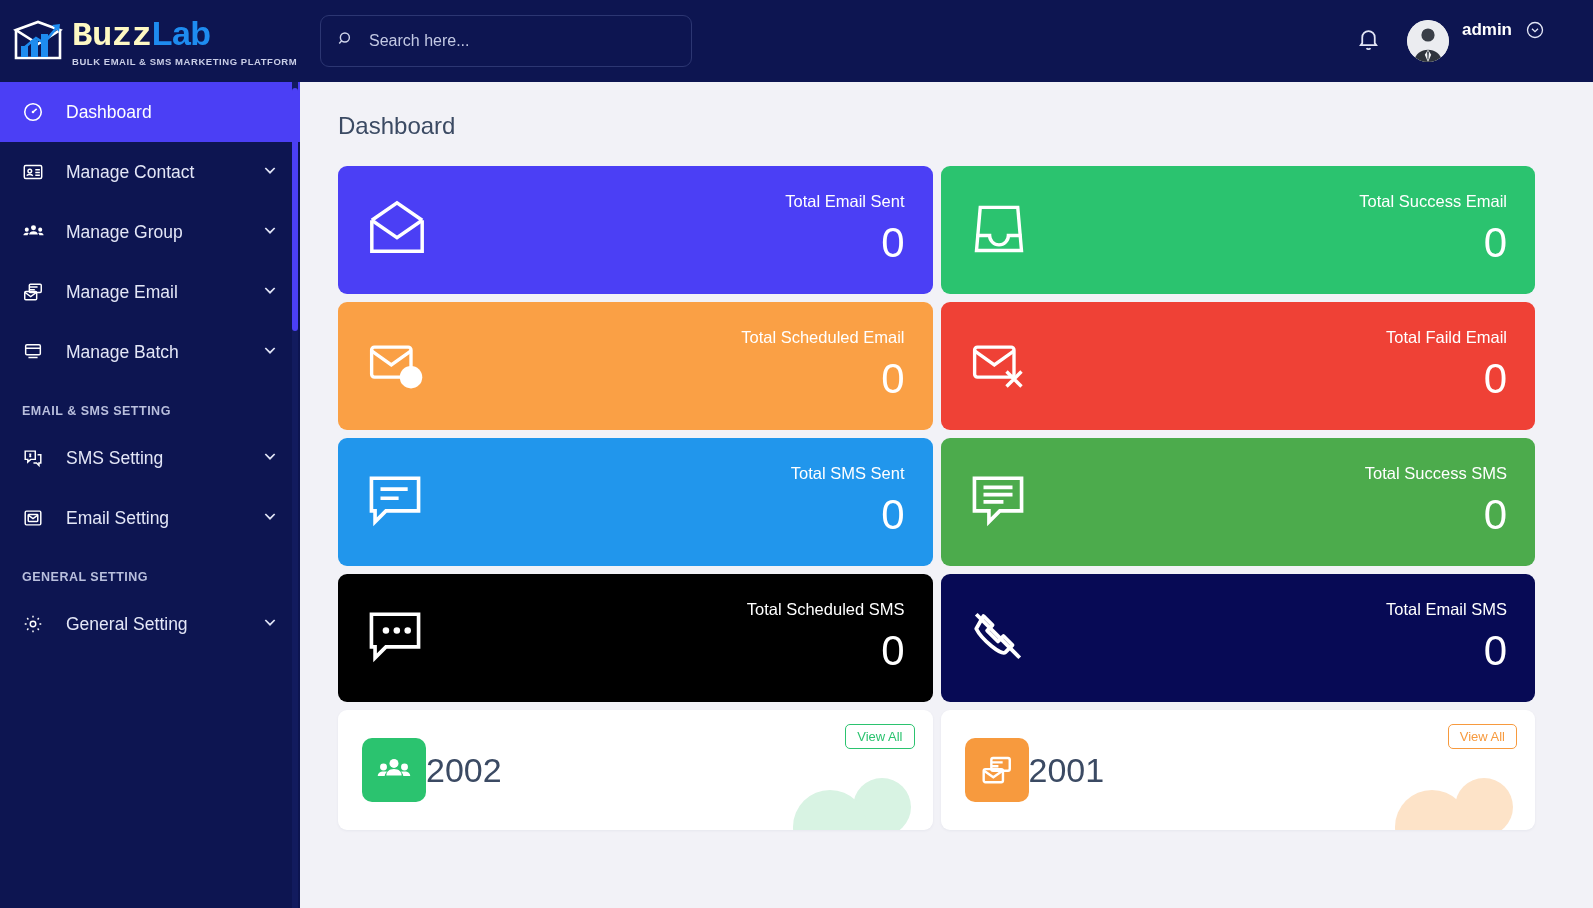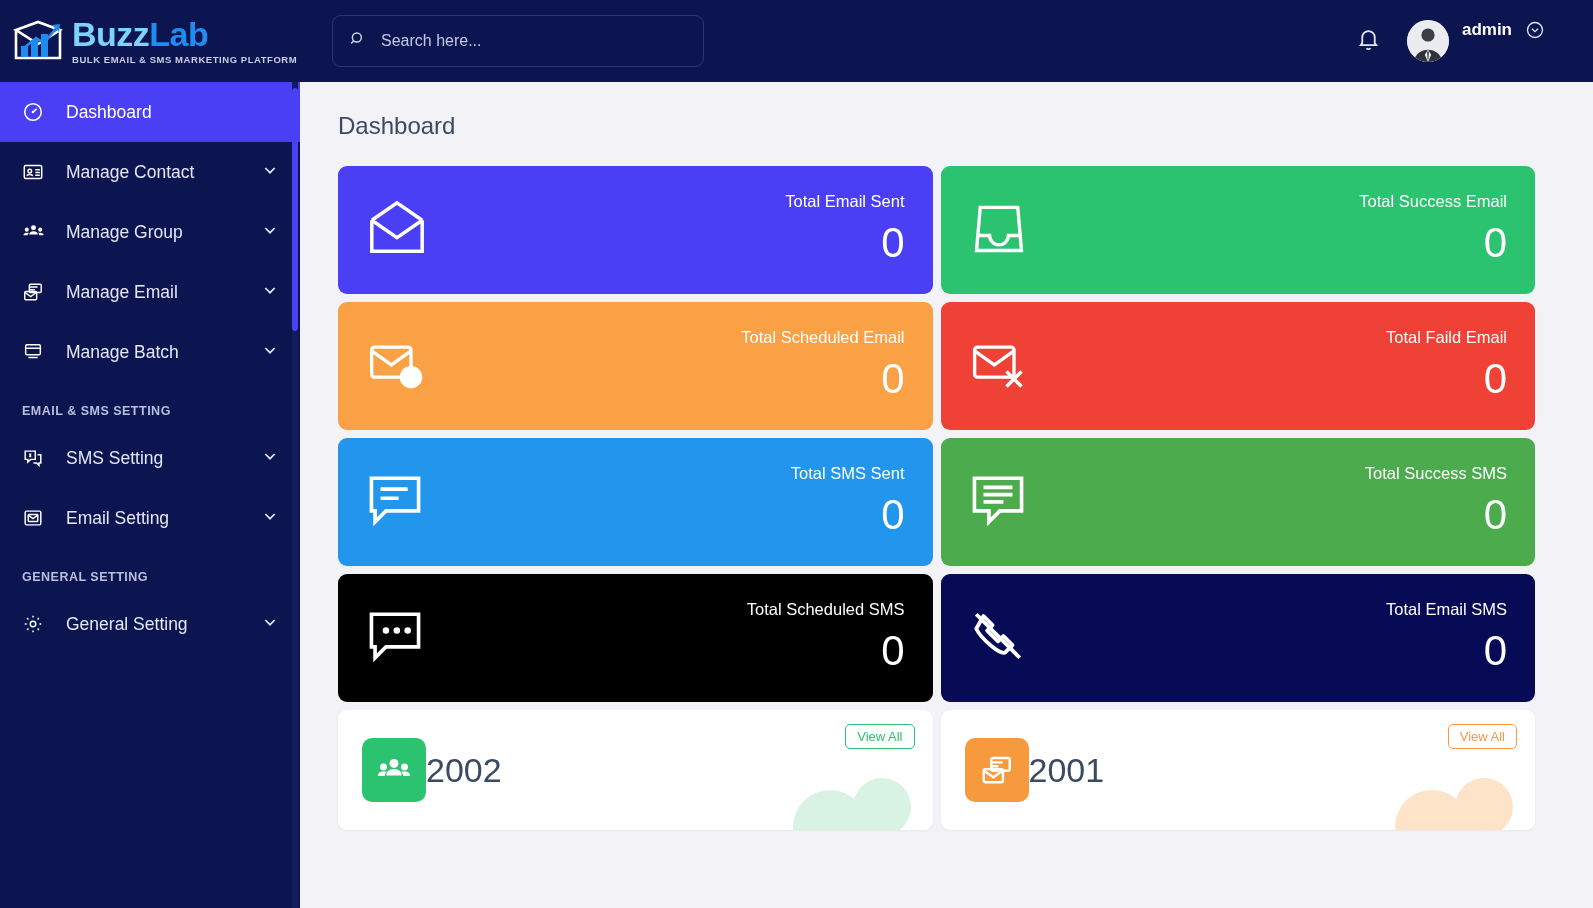--- a/index.html
+++ b/index.html
@@ -23,21 +23,21 @@
     display: flex; align-items: center;
     padding-left: 12px;
     background: #0d1551;
   }
   .brand-mark { width: 56px; height: 46px; flex: 0 0 56px; }
   .brand-text { margin-left: 4px; }
   .brand-title {
     font-size: 34px; font-weight: 700; letter-spacing: -0.5px;
     line-height: 1.0; white-space: nowrap;
   }
-  .brand-title .b1 { color: #7dd3fc; }
+  .brand-title .b1 { color: #fef9c3; font-family: Liberation Mono, monospace; }
   .brand-title .b2 { color: #1e8cf0; }
   .brand-sub {
     font-size: 9.5px; font-weight: 700; color: #c9cde6;
     letter-spacing: 0.55px; margin-top: 3px; white-space: nowrap;
   }
 
   #nav { position: relative; }
   .nav-item {
     position: relative;
     height: 60px;
@@ -83,21 +83,21 @@
   }
 
   
   #header {
     position: absolute; left: 300px; top: 0;
     width: 1293px; height: 82px;
     background: #0d1551;
     display: flex; align-items: center;
   }
   #search-box {
-    margin-left: 32px;
+    margin-left: 20px;
     width: 372px; height: 52px;
     border: 1px solid #2c3672; border-radius: 9px;
     display: flex; align-items: center;
     padding: 0 16px;
     background: #0d1551;
   }
   #search-box svg { color: #cfd4ea; flex: 0 0 18px; }
   #search-input {
     flex: 1 1 auto;
     margin-left: 14px;

